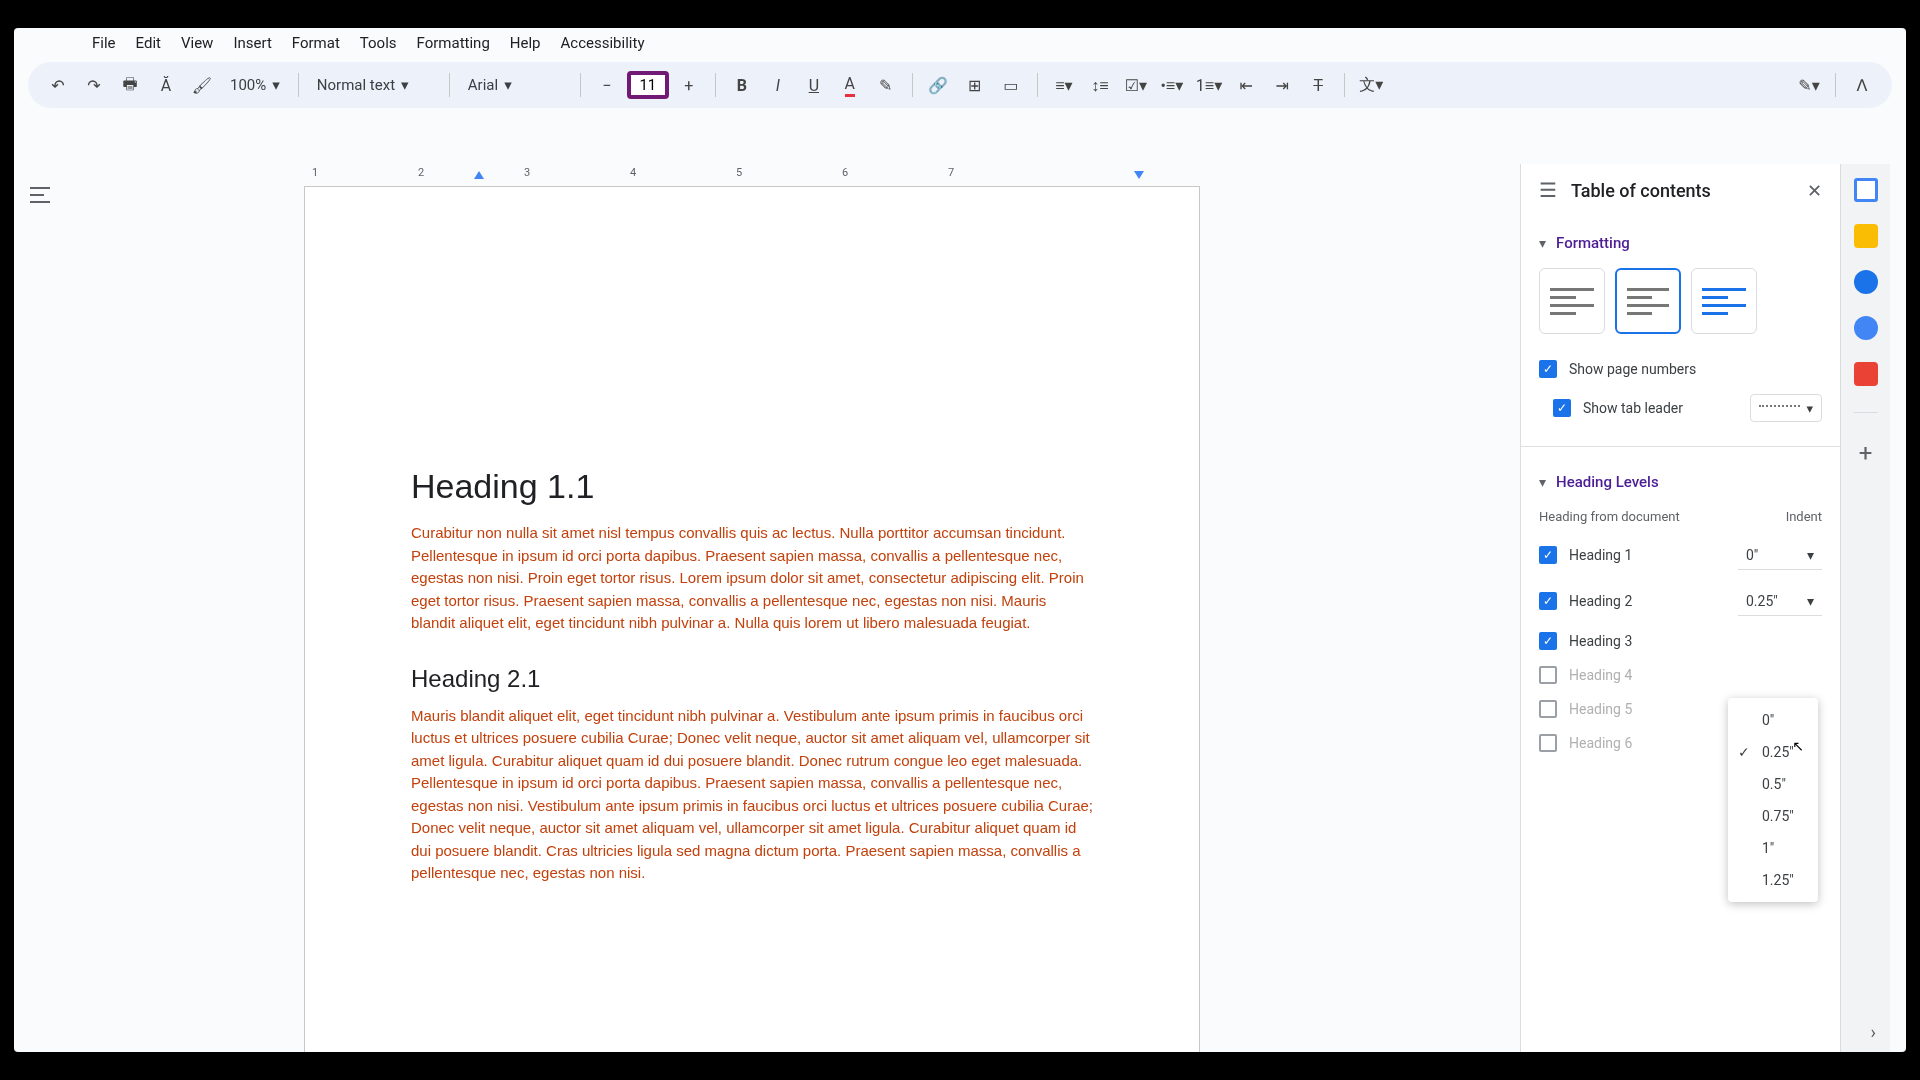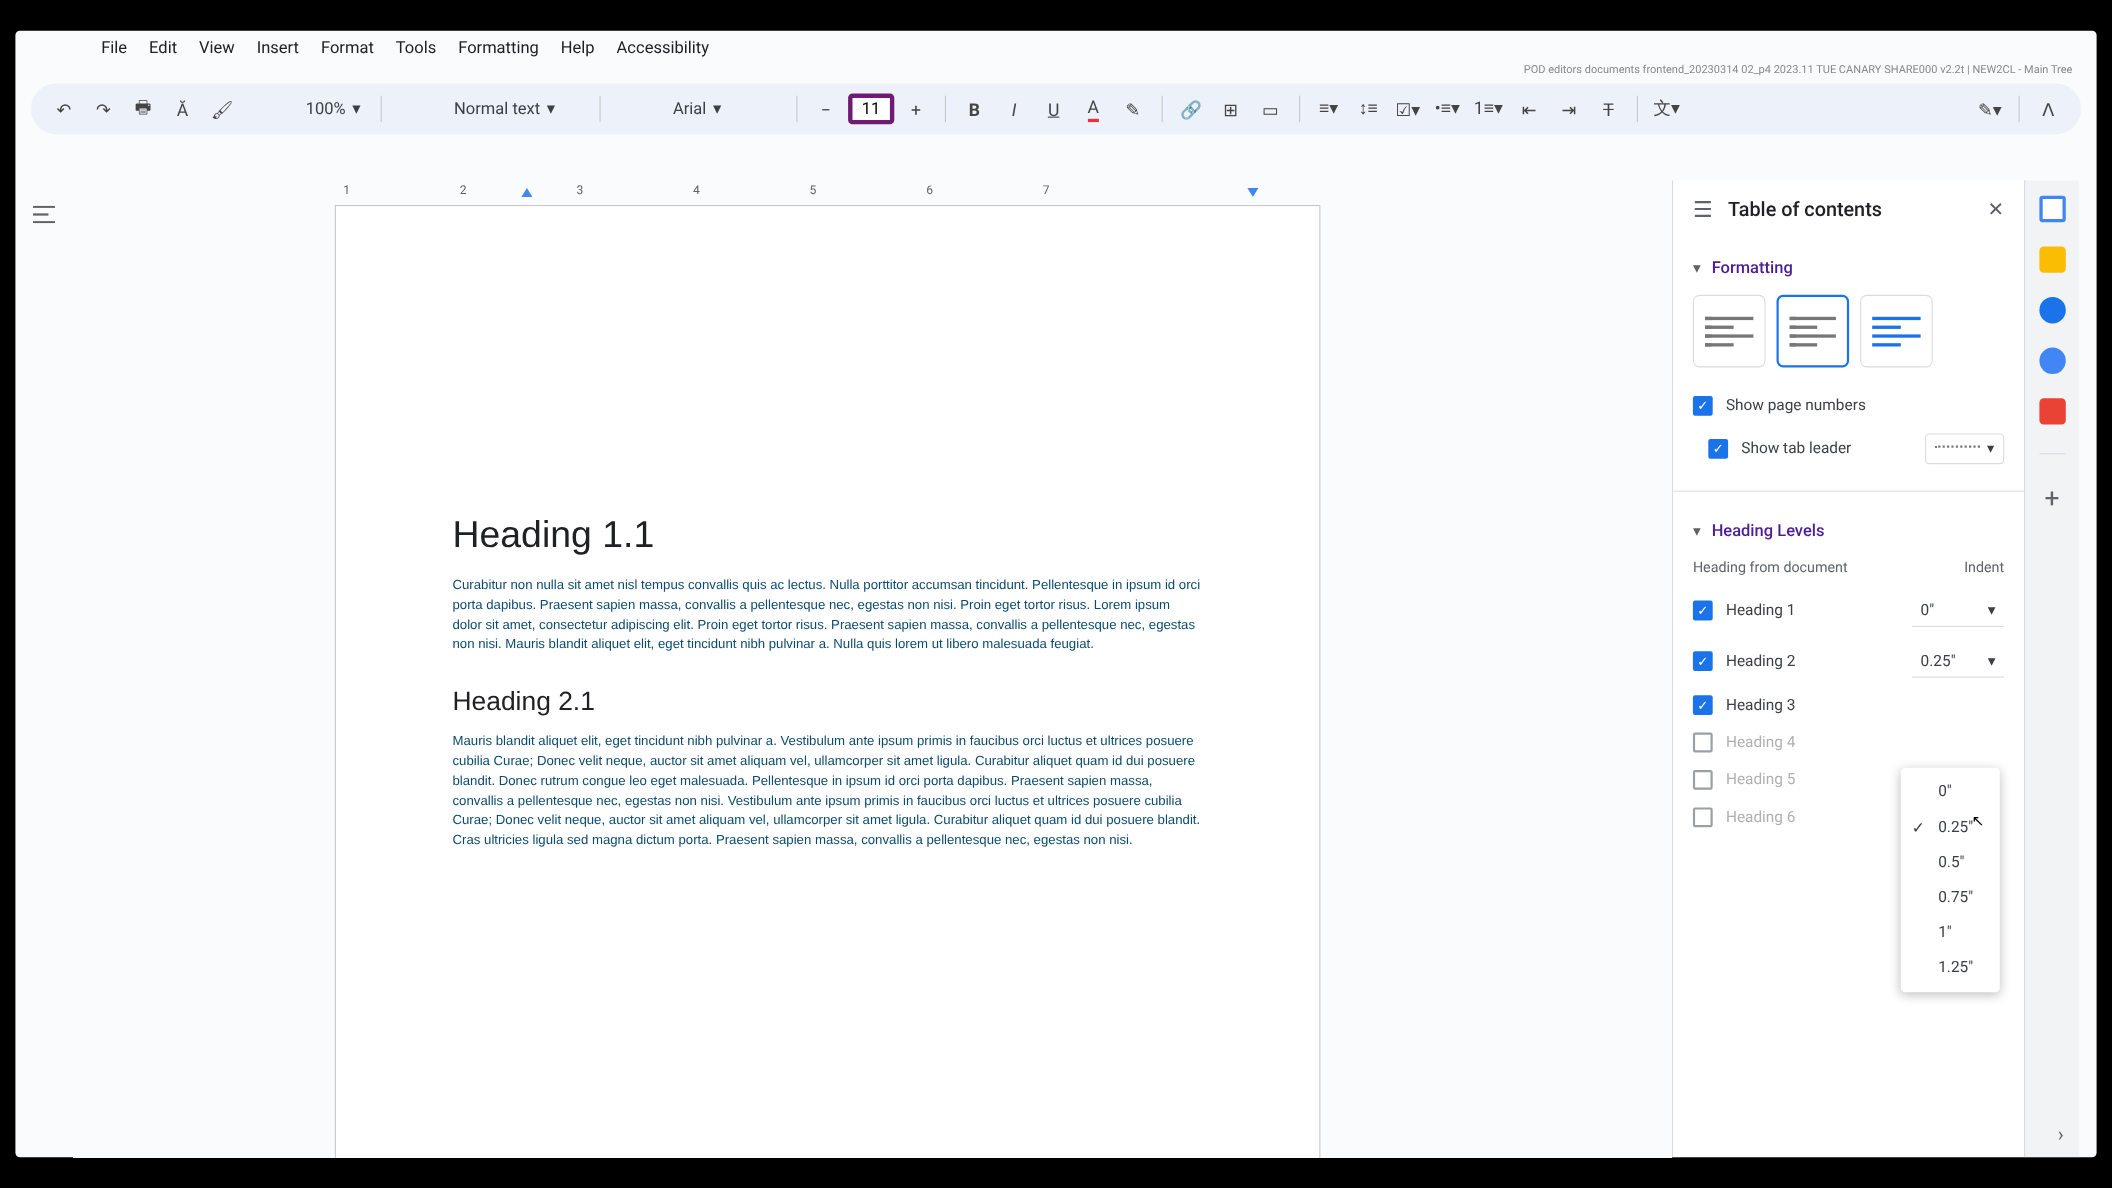--- a/index.html
+++ b/index.html
@@ -16,21 +16,21 @@
 .right-tools { display:flex; align-items:center; gap:20px; margin-right:8px; }
 .icon-btn { width:36px; height:36px; border-radius:50%; display:flex; align-items:center; justify-content:center; color:#444; font-size:22px; cursor:pointer; }
 .share-btn { background:#c2e7ff; border-radius:40px; padding:10px 22px; display:flex; align-items:center; gap:8px; font-size:16px; color:#001d35; cursor:pointer; font-weight:500;}
 .avatar { width:40px; height:40px; border-radius:50%; background:#a52714; color:#fff; display:flex; align-items:center; justify-content:center; font-size:18px; font-weight:500;}
 .menubar { display:flex; gap:4px; padding:0 14px 0 70px; height:30px; align-items:center; font-size:15px; color:#202124; }
 .menubar span { padding:4px 8px; border-radius:4px; cursor:pointer; }
 .pathline { text-align:right; padding:0 22px; font-size:10px; color:#888; height:14px;}
 .toolbar { margin:4px 14px 0 14px; height:46px; background:#edf2fa; border-radius:24px; display:flex; align-items:center; padding:0 14px; gap:4px; }
 .tbtn { min-width:32px; height:32px; border-radius:4px; display:flex; align-items:center; justify-content:center; color:#444; font-size:16px; cursor:pointer; padding:0 4px;}
 .tsep { width:1px; height:24px; background:#c7c7c7; margin:0 6px; }
-.tsel { display:flex; align-items:center; gap:6px; padding:0 8px; border-radius:4px; height:32px; cursor:pointer; font-size:15px; color:#3c4043;margin-left:48px; }
+.tsel { display:flex; align-items:center; gap:6px; padding:0 8px; border-radius:4px; height:32px; cursor:pointer; font-size:15px; color:#3c4043; }
 .fontsize { border:4px solid #701a75; border-radius:4px; width:42px; height:28px; text-align:center; font-size:15px; }
 .main-area { position:absolute; top:136px; left:0; right:16px; bottom:0; display:flex; }
 .outline-col { width:52px; padding-top:14px; display:flex; justify-content:center;}
 .outline-btn { width:34px; height:34px; border-radius:4px; display:flex; align-items:center; justify-content:center; cursor:pointer;}
 .ruler-area { flex:1; position:relative; overflow:hidden;}
 .ruler-h { height:20px; position:relative; font-size:11px; color:#5f6368; margin-left:238px;}
 .ruler-h .tick { position:absolute; top:2px; }
 .indent-marker { position:absolute; top:7px; width:0; height:0; border-left:5px solid transparent; border-right:5px solid transparent; border-bottom:8px solid #4285f4;}
 .end-marker { position:absolute; top:7px; width:0; height:0; border-left:5px solid transparent; border-right:5px solid transparent; border-top:8px solid #4285f4;}
 .doc-canvas { position:absolute; top:22px; left:0; right:0; bottom:0; overflow:auto; background:#f9fbfd;}
@@ -41,21 +41,21 @@
 .toc-box { width:692px; border:1px solid #4285f4; padding:4px 8px; font-family:Arial,sans-serif; font-size:15px; color:#202124; background:#fff;}
 .toc-row { display:flex; align-items:baseline; }
 .toc-text { white-space:nowrap; }
 .toc-dots { flex:1; border-bottom:2px dotted #777; margin:0 4px; position:relative; top:-3px;}
 .toc-page { white-space:nowrap; }
 .toc-box .l1 { font-weight:700; }
 .toc-box .l2 { padding-left:24px; }
 .toc-box .l3 { padding-left:48px; }
 .h1 { font-size:34px; font-weight:400; color:#202124; margin-top:70px; margin-bottom:16px; font-family:Arial,sans-serif;}
 .h2 { font-size:24px; font-weight:400; color:#202124; margin-top:30px; margin-bottom:12px; font-family:Arial,sans-serif;}
-.body-text { font-size:12px; line-height:1.5; color:#0c4a6e; font-family:Arial,sans-serif;}
+.body-text { font-size:15px; line-height:1.5; color:#c2410c; font-family:Arial,sans-serif;}
 .side-panel { width:320px; border-left:1px solid #dadce0; background:#fff; display:flex; flex-direction:column; position:relative;}
 .sp-header { display:flex; align-items:center; padding:14px 18px; gap:14px; }
 .sp-header .hicon { color:#5f6368; font-size:20px;}
 .sp-title { font-size:18px; font-weight:500; color:#202124; flex:1;}
 .sp-close { color:#5f6368; font-size:18px; cursor:pointer;}
 .sp-body { padding:8px 18px 18px 18px; overflow:auto; flex:1; }
 .collapse-row { display:flex; align-items:center; gap:10px; padding:10px 0; cursor:pointer; }
 .collapse-row .chev { color:#5f6368; transform:rotate(0deg); font-size:14px;}
 .collapse-label { font-size:15px; font-weight:500; color:#4c1d95;}
 .style-opts { display:flex; gap:10px; margin:6px 0 18px 0;}
@@ -98,21 +98,20 @@
       <span>File</span>
       <span>Edit</span>
       <span>View</span>
       <span>Insert</span>
       <span>Format</span>
       <span>Tools</span>
       <span>Formatting</span>
       <span>Help</span>
       <span>Accessibility</span>
     </div>
-  <div class="pathline">POD editors documents frontend_20230314 02_p4 2023.11 TUE CANARY SHARE000 v2.2t | NEW2CL - Main Tree</div>
 
   <div class="toolbar">
     <div class="tbtn">↶</div>
     <div class="tbtn">↷</div>
     <div class="tbtn">🖶</div>
     <div class="tbtn">Ă</div>
     <div class="tbtn">🖌</div>
     <div class="tsel">
         <span>100%</span>
         <span>▾</span>

